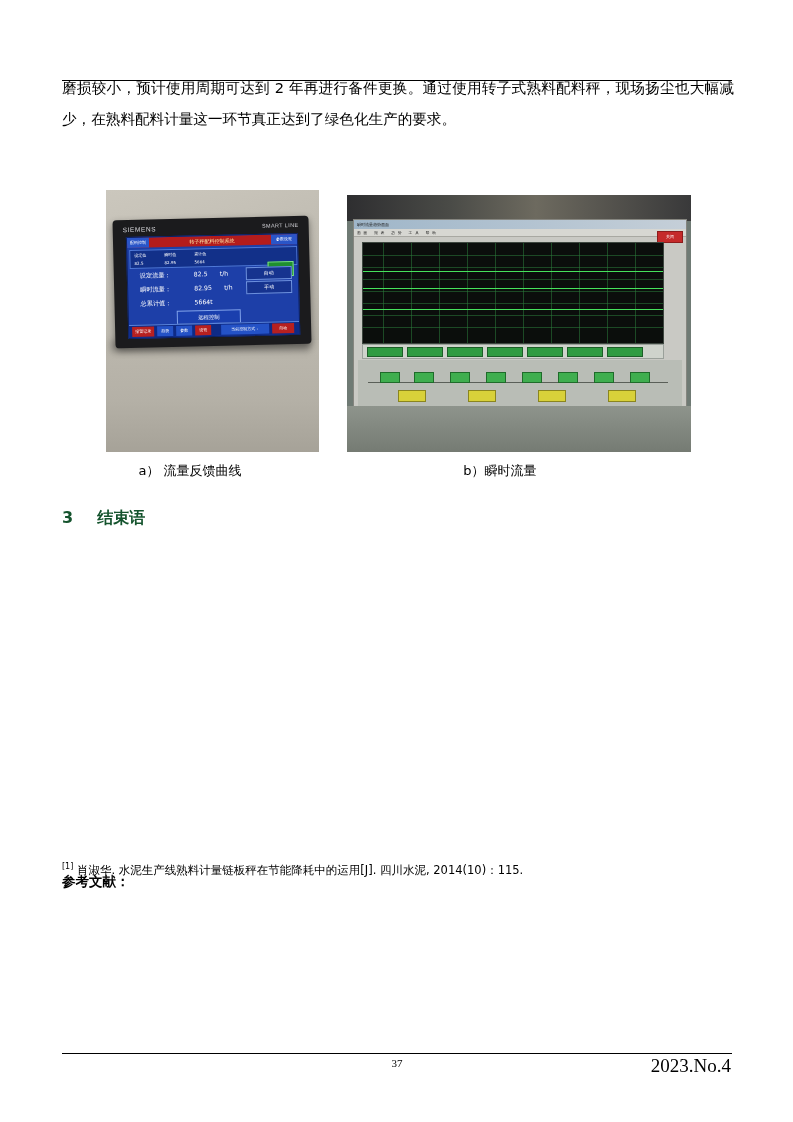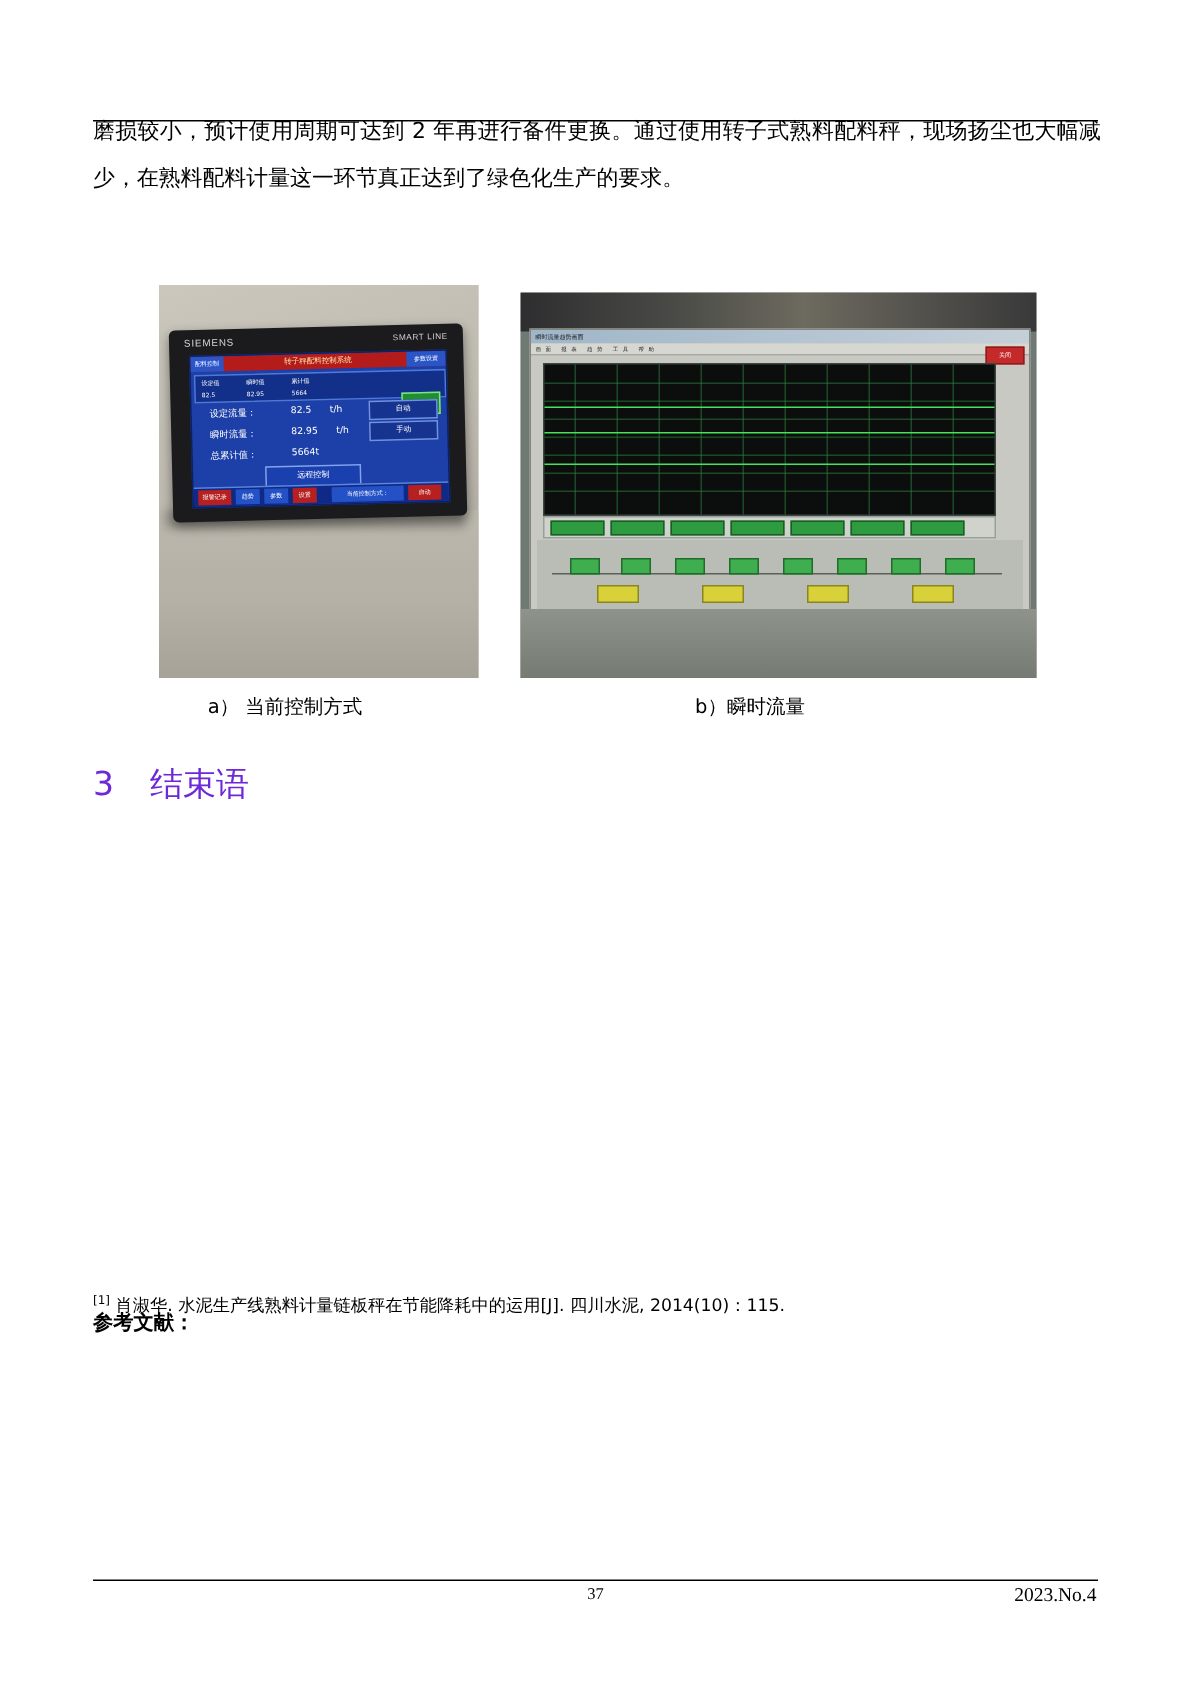--- a/index.html
+++ b/index.html
@@ -352,23 +352,23 @@
     text-align: center;
     font-family: "DejaVu Sans", sans-serif;
   }
 
   
   .sec-head {
     position: absolute;
     left: 62px;
     top: 508px;
     font-family: "DejaVu Sans", sans-serif;
-    font-weight: normal;
-    font-size: 22px;
-    color: #6d28d9;
+    font-weight: bold;
+    font-size: 16px;
+    color: #14532d;
   }
   .sec-head .num { margin-right: 24px; }
 
   #para-conc { top: 545px; }
 
   
   .ref-title {
     position: absolute;
     left: 62px; top: 873px;
     font-family: "DejaVu Sans", sans-serif;
@@ -397,21 +397,21 @@
     left: 62px; top: 1057px;
     width: 670px;
     text-align: center;
     font-family: "Liberation Serif", serif;
     font-size: 11px;
   }
   .footer-issue {
     position: absolute;
     right: 62px; top: 1055px;
     font-family: "Liberation Serif", serif;
-    font-size: 13px;
+    font-size: 19px;
   }
 </style>
 </head>
 <body>
 
 <div class="page">
 
   <div class="header-rule"></div>
 
   <div class="para" id="para-top">磨损较小，预计使用周期可达到 2 年再进行备件更换。通过使用转子式熟料配料秤，现场扬尘也大幅减少，在熟料配料计量这一环节真正达到了绿色化生产的要求。</div>
@@ -530,21 +530,21 @@
           <span class="mimic-box" style="left:180px; top:30px; width:26px; height:10px; background:#d8d13a; border-color:#8a851f;"></span>
           <span class="mimic-box" style="left:250px; top:30px; width:26px; height:10px; background:#d8d13a; border-color:#8a851f;"></span>
         </div>
       </div>
 
       <div class="scada-bottom"></div>
       <div class="blur-overlay"></div>
     </div>
   </div>
 
-  <div class="cap" id="cap-a">a）  当前控制方式</div>
+  <div class="cap" id="cap-a">a）  流量反馈曲线</div>
   <div class="cap" id="cap-b">b）瞬时流量</div>
 
   <div class="sec-head">
     <span class="num">3</span><span>结束语</span>
   </div>
 
 
   <div class="ref-title">参考文献：</div>
   <div class="ref-item">
     <sup>[1]</sup>

